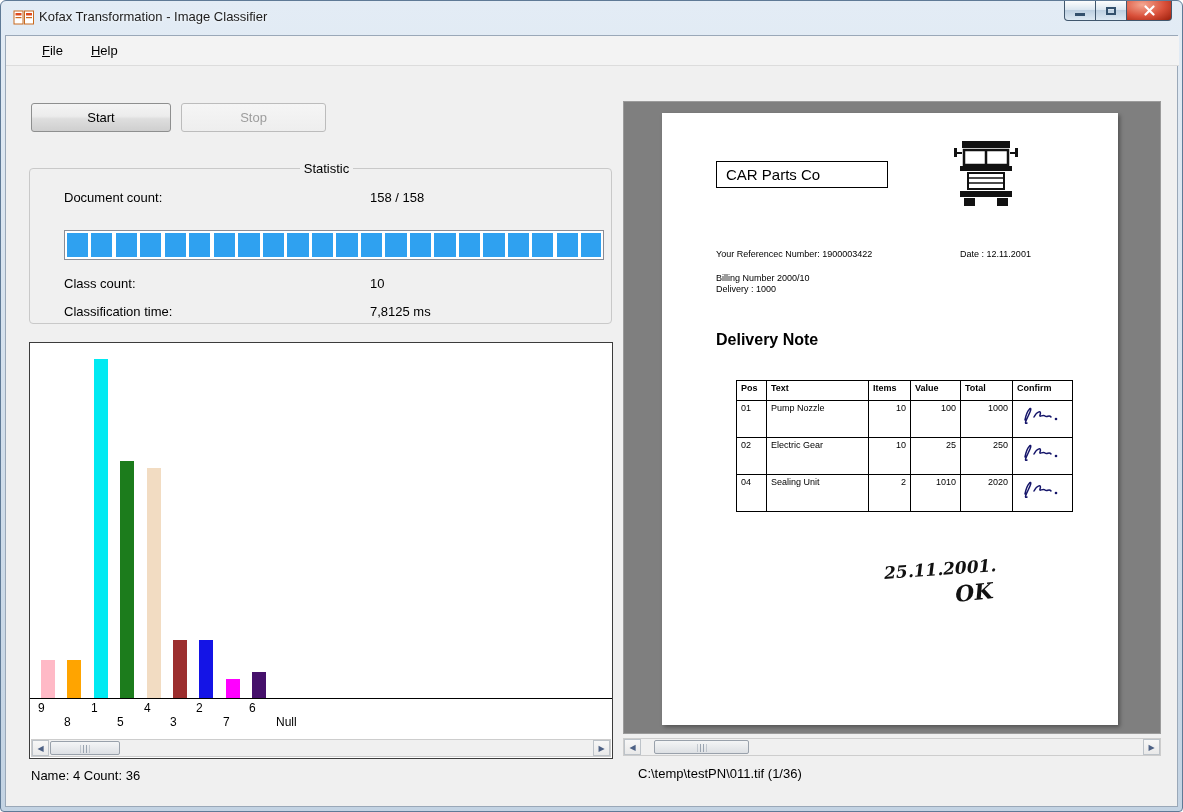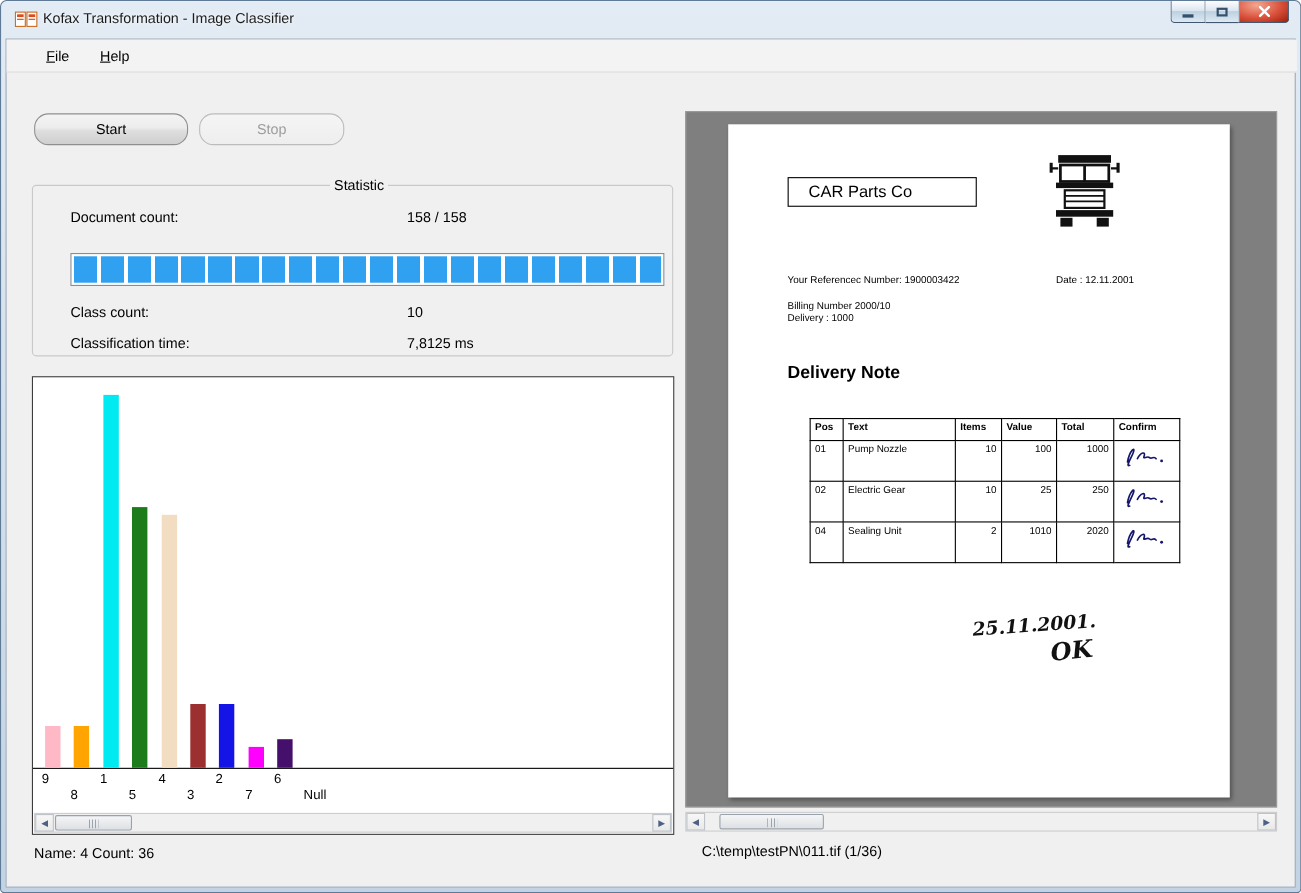--- a/index.html
+++ b/index.html
@@ -42,21 +42,21 @@
     background:#f3f3f3; border-bottom:1px solid #dcdcdc;
     display:flex; align-items:center; padding-left:26px; gap:8px;
   }
   .menu-item { font-size:13px; padding:4px 10px; color:#000; cursor:default; }
   .menu-item .ul { text-decoration:underline; }
 
   
   .btn {
     position:absolute; height:29px; font-size:13px; color:#000; text-align:center;
     background:linear-gradient(#f4f4f4 0%,#ececec 45%,#dedede 55%,#cfcfcf 100%);
-    border:1px solid #8e8f8f; border-radius:13px; line-height:27px; cursor:pointer;
+    border:1px solid #8e8f8f; border-radius:3px; line-height:27px; cursor:pointer;
   }
   .btn.disabled { color:#9d9d9d; border-color:#bcbcbc;
     background:linear-gradient(#f5f5f5,#eeeeee); cursor:default; }
 
   
   .groupbox {
     position:absolute; left:28px; top:160px; width:583px; height:163px;
     border:1px solid #c9c9c9; border-radius:4px;
   }
   .groupbox legend { font-size:13px; margin-left:6px; padding:0 4px; color:#000;text-align:center; }
@@ -114,21 +114,21 @@
     position:absolute; left:622px; top:100px; width:538px; height:633px;
     background:#7f7f7f; border:1px solid #9b9b9b; overflow:hidden;
   }
   .page {
     position:absolute; left:38px; top:11px; width:456px; height:612px;
     background:#ffffff; box-shadow:2px 2px 4px rgba(0,0,0,.35);
     font-family:"Liberation Sans","DejaVu Sans",sans-serif;
   }
   .company-box {
     position:absolute; left:54px; top:48px; width:172px; height:27px;
-    border:1px solid #000; font-size:15px; line-height:25px; padding-left:18px; color:#000;
+    border:1px solid #000; font-size:15px; line-height:25px; padding-left:9px; color:#000;
   }
   .truck { position:absolute; left:292px; top:26px; }
   .doc-small { position:absolute; font-size:9px; color:#000; }
   .doc-title { position:absolute; left:54px; top:218px; font-size:16px; font-weight:bold; color:#000; }
   .doc-table {
     position:absolute; left:74px; top:267px; border-collapse:collapse; table-layout:fixed;
     font-size:9px; color:#000;
   }
   .doc-table th, .doc-table td { border:1px solid #000; padding:2px 4px; vertical-align:top; }
   .doc-table th { height:20px; text-align:left; font-weight:bold; }
@@ -171,21 +171,21 @@
       </div>
     </div>
   </div>
 
   <div class="menubar">
     <span class="menu-item"><span class="ul">F</span>ile</span>
     <span class="menu-item"><span class="ul">H</span>elp</span>
   </div>
 
   <button class="btn" style="left:30px; top:102px; width:140px;">Start</button>
-  <button class="btn disabled" style="left:180px; top:102px; width:132px;">Stop</button>
+  <button class="btn disabled" style="left:180px; top:102px; width:145px;">Stop</button>
 
   <fieldset class="groupbox">
     <legend>Statistic</legend>
     <span class="stat-label" style="left:34px; top:14px;">Document count:</span>
     <span class="stat-value" style="left:340px; top:14px;">158 / 158</span>
     <div class="progress">
       <div class="progress-fill" style="width: 100%;"></div>
     </div>
     <span class="stat-label" style="left:34px; top:100px;">Class count:</span>
     <span class="stat-value" style="left:340px; top:100px;">10</span>

